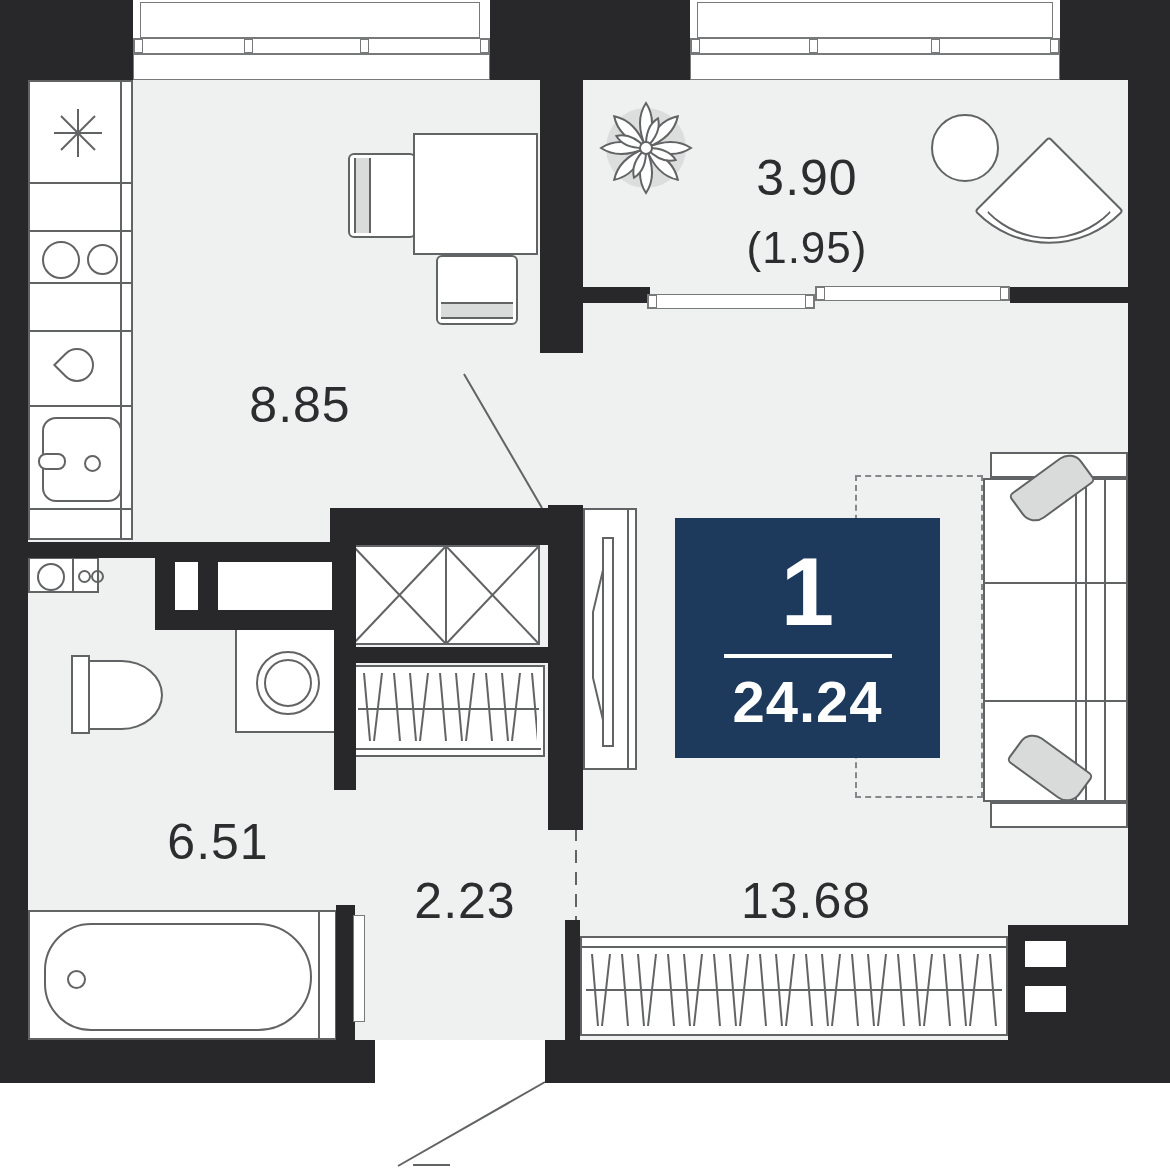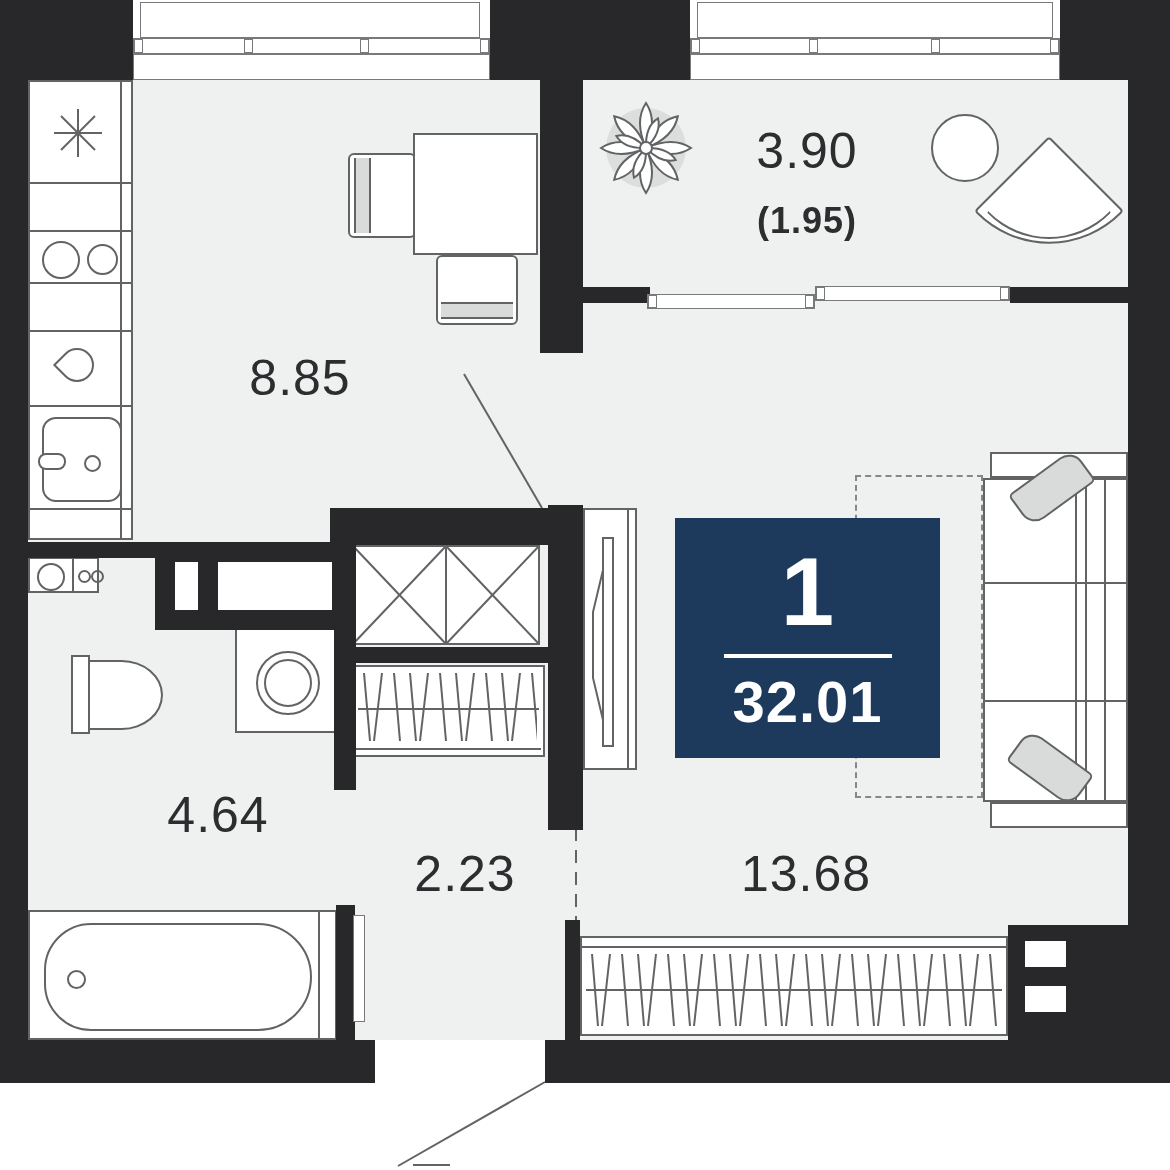--- a/index.html
+++ b/index.html
@@ -13,22 +13,22 @@
   }
   html,body{margin:0;padding:0;background:#ffffff;}
   #plan{position:relative;width:1170px;height:1170px;background:#ffffff;overflow:hidden;
         font-family:"Liberation Sans","DejaVu Sans",sans-serif;}
   .abs{position:absolute;}
   .floor{background:var(--floor);}
   .wall{background:var(--wall);}
   .white{background:#ffffff;}
   .out{border:2px solid var(--line);box-sizing:border-box;background:#ffffff;}
   .thin{border:1.5px solid var(--line2);box-sizing:border-box;background:#ffffff;}
-  .lbl{color:var(--text);font-size:50px;letter-spacing:1px;transform:translate(-50%,-50%);white-space:nowrap;}
-  .lbl.small{font-size:36px;font-weight:bold;}
+  .lbl{color:var(--text);font-size:50px;letter-spacing:1px;transform:translate(-50%,-50%);white-space:nowrap;margin-top:27px;}
+  .lbl.small{font-size:44px;}
   .badge{background:var(--accent);color:#ffffff;text-align:center;z-index:40;}
   .badge .num{font-size:96px;font-weight:700;line-height:1;margin-top:26px;}
   .badge .rule{width:168px;height:4px;background:#ffffff;margin:14px auto 10px auto;}
   .badge .area{font-size:58px;font-weight:700;letter-spacing:1px;}
   .dash-rect{border:2px dashed #85888a;box-sizing:border-box;z-index:4;}
   svg line, svg path.st{stroke:var(--line);stroke-width:2;fill:none;}
   .cap{position:absolute;top:0;bottom:0;width:9px;border:1.5px solid var(--line2);box-sizing:border-box;background:#fff;}
   .z3{z-index:3}.z5{z-index:5}.z6{z-index:6}.z8{z-index:8}.z10{z-index:10}
 </style>
 </head>
@@ -234,23 +234,23 @@
   <svg class="abs z6" style="left:0;top:0;pointer-events:none;" width="1170" height="1170" viewBox="0 0 1170 1170">
     <line x1="464" y1="374" x2="542" y2="508" stroke="#3a3a3c" stroke-width="1.6"></line>
     <line x1="545" y1="1082" x2="398" y2="1166" stroke="#3a3a3c" stroke-width="2"></line>
     <line x1="413" y1="1165" x2="450" y2="1165" stroke="#28282a" stroke-width="7"></line>
     <line x1="576" y1="828" x2="576" y2="935" stroke="#85888a" stroke-width="2" stroke-dasharray="13 9"></line>
   </svg>
 
   <div class="abs lbl z6" style="left:300px;top:378px;text-align:center;">8.85</div>
   <div class="abs lbl z6" style="left:807px;top:151px;">3.90</div>
   <div class="abs lbl small z6" style="left:807px;top:221px;">(1.95)</div>
-  <div class="abs lbl z6" style="left:218px;top:815px;">4.64</div>
+  <div class="abs lbl z6" style="left:218px;top:815px;">6.51</div>
   <div class="abs lbl z6" style="left:465px;top:874px;">2.23</div>
   <div class="abs lbl z6" style="left:806px;top:874px;">13.68</div>
 
   <div class="abs badge" style="left:675px;top:518px;width:265px;height:240px;">
     <div class="num">1</div>
     <div class="rule"></div>
-    <div class="area">32.01</div>
+    <div class="area">24.24</div>
   </div>
 
 </div>
 
 </body></html>

